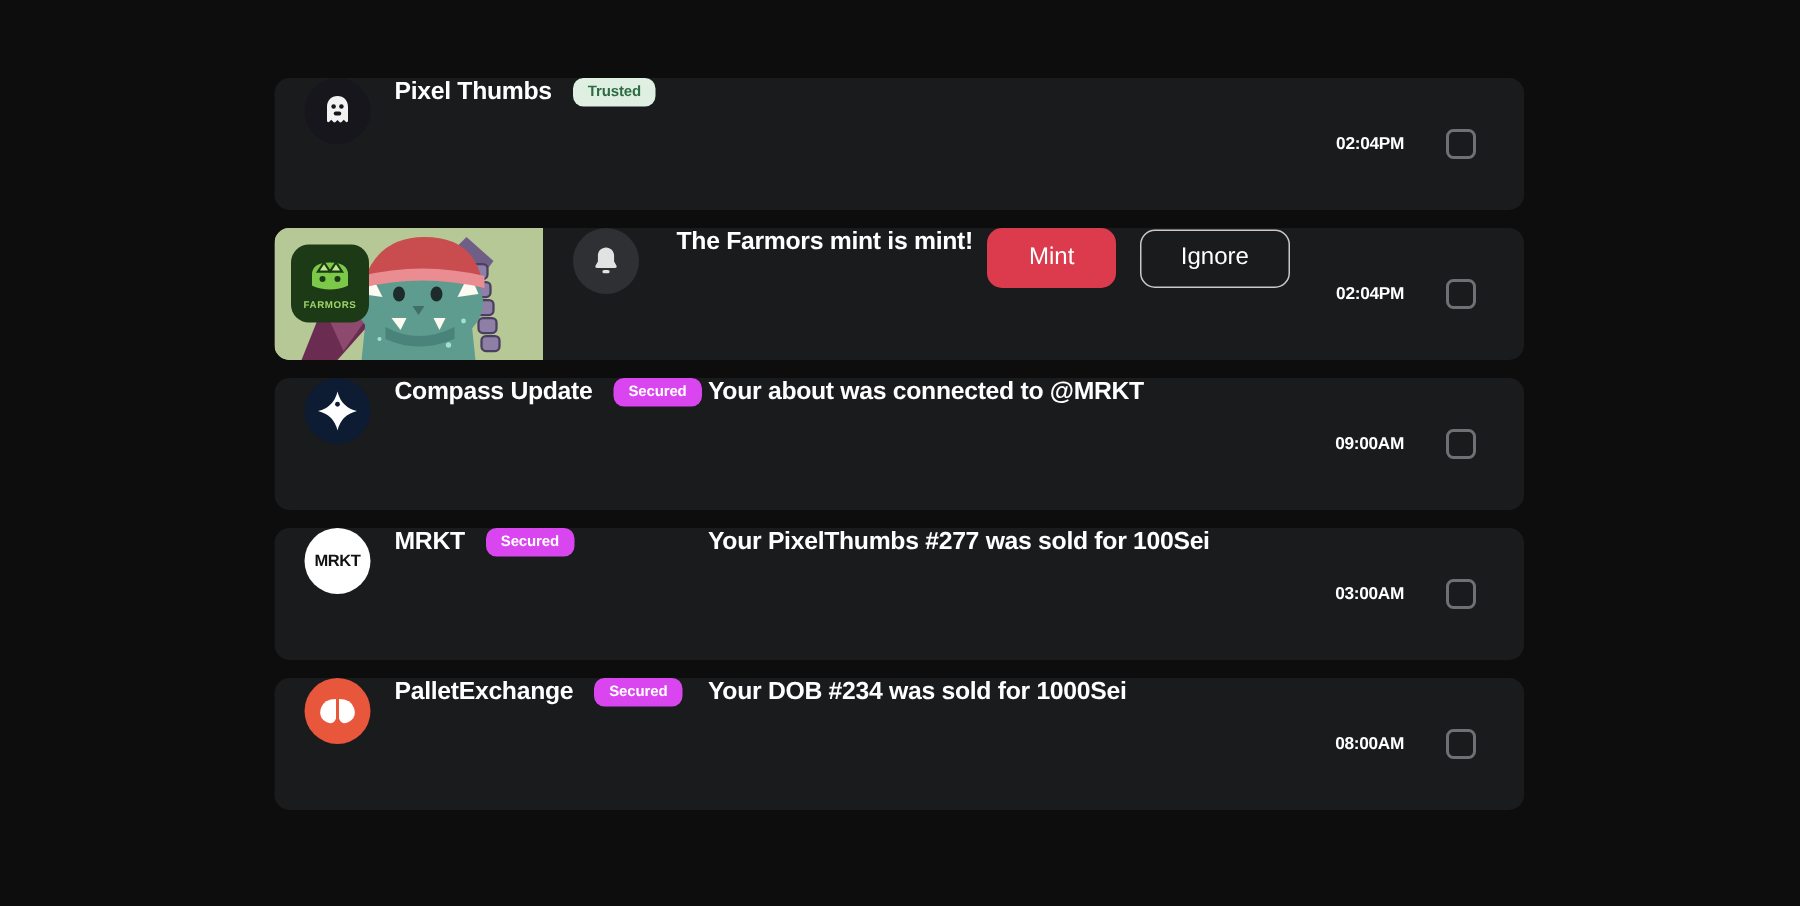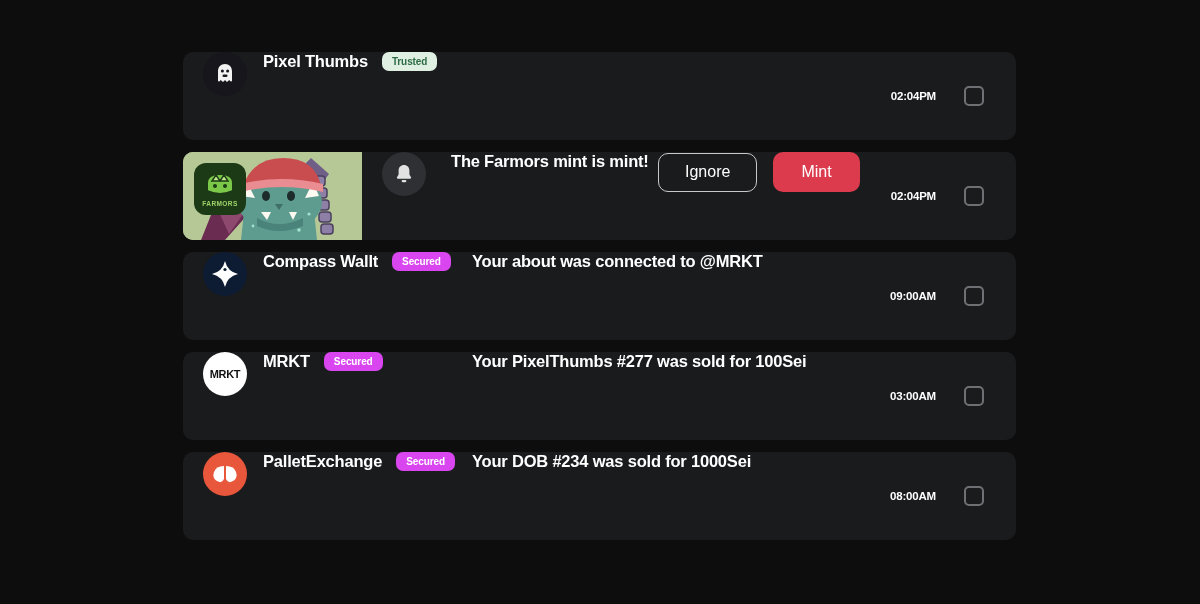--- a/index.html
+++ b/index.html
@@ -265,39 +265,39 @@
     </div>
     <div class="row-body">
       <div class="avatar bell">
         <svg width="20" height="22" viewBox="0 0 20 22" aria-hidden="true">
           <path d="M10 2c-3.1 0-5.4 2.4-5.4 5.4v4L3 14.2c-.4.7.1 1.5.9 1.5h12.2c.8 0 1.3-.8.9-1.5l-1.6-2.8v-4C15.4 4.4 13.1 2 10 2z" fill="#e2e2e2"></path>
           <rect x="7.6" y="17" width="4.8" height="2.2" rx="1.1" fill="#e2e2e2"></rect>
         </svg>
       </div>
       <div class="message row2-message">The Farmors mint is mint!</div>
       <div class="actions">
+        <button class="btn btn-mint">Mint</button>
         <button class="btn btn-ignore">Ignore</button>
-        <button class="btn btn-mint">Mint</button>
       </div>
     </div>
     <div class="row-right">
       <div class="timestamp">02:04PM</div>
       <div class="checkbox"></div>
     </div>
   </div>
 
   <div class="notif-row">
     <div class="row-body">
       <div class="avatar compass">
         <svg width="28" height="28" viewBox="0 0 28 28" aria-hidden="true">
           <path d="M14 1 Q16.5 11.5 27 14 Q16.5 16.5 14 27 Q11.5 16.5 1 14 Q11.5 11.5 14 1 Z" fill="#ffffff"></path>
           <circle cx="14" cy="9.5" r="1.6" fill="#0d1b33"></circle>
         </svg>
       </div>
-      <div class="app-name">Compass Wallt</div>
+      <div class="app-name">Compass Update</div>
       <div class="badge secured">Secured</div>
       <div class="message">Your about was connected to @MRKT</div>
     </div>
     <div class="row-right">
       <div class="timestamp">09:00AM</div>
       <div class="checkbox"></div>
     </div>
   </div>
 
   <div class="notif-row">

